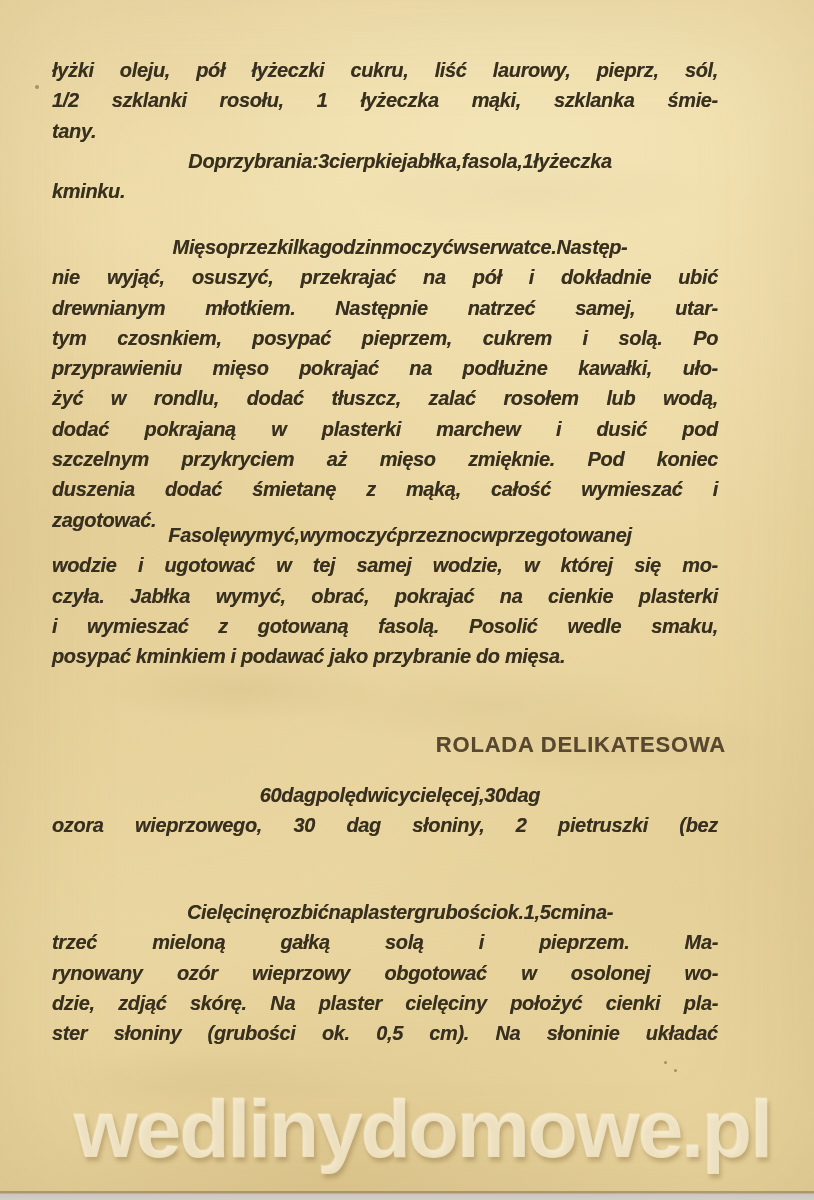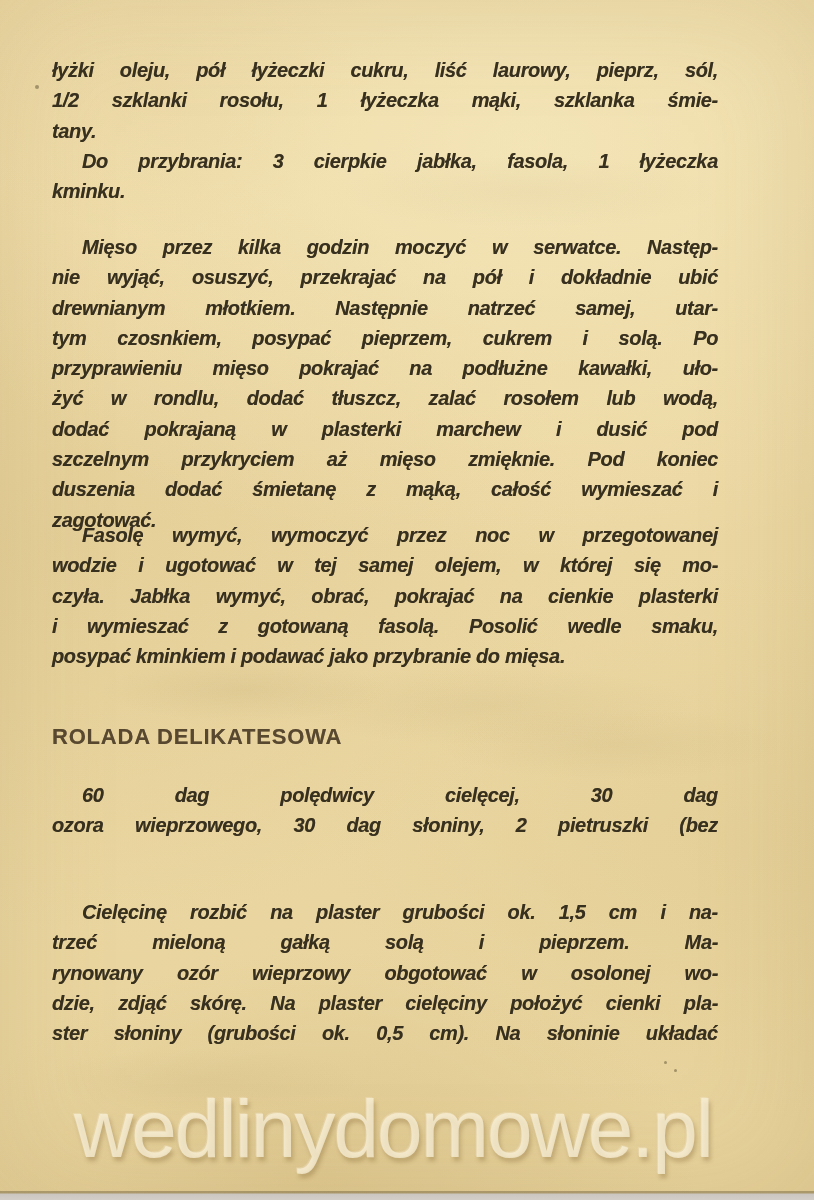--- a/index.html
+++ b/index.html
@@ -39,43 +39,44 @@
     letter-spacing: -0.35px;
     font-style: italic;
   }
   .line {
     height: 30.3px;
     line-height: 30.3px;
     white-space: nowrap;
     text-shadow: 0 0 0.5px rgba(56,48,31,0.55);
   }
   .line.j { display: flex; justify-content: space-between; }
-  .line.ind { padding-left: 30px; }
+  .line.ind { padding-left: 30px; justify-content: center; }
   .heading {
-    margin: 0;
+    margin: 8px;
     color: #584830;
     font-size: 22px;
     font-weight: 700;
     letter-spacing: 0.8px;
     line-height: 30px;
     text-shadow: 0 0 0.5px rgba(88,72,48,0.5);
+    text-align: right;
   }
   .page-number {
     text-align: right;
     color: #3c3423;
     font-size: 23px;
     font-weight: 700;
     letter-spacing: 0.5px;
   }
   .watermark {
     position: absolute;
     left: 74px; top: 1082px;
     white-space: nowrap;
     font-size: 82px;
-    font-weight: 400;
+    font-weight: 700;
     letter-spacing: -2px;
     color: rgba(247,238,212,0.78);
     text-shadow: 2px 4px 4px rgba(123,95,45,0.33), -1px -1px 1px rgba(255,252,240,0.25);
     pointer-events: none;
   }
   .speck { position: absolute; border-radius: 50%; background: rgba(80,66,40,0.45); }
   .speck.s1 { left: 35px;  top: 85px;   width: 4px; height: 4px; }
   .speck.s2 { left: 664px; top: 1061px; width: 3px; height: 3px; }
   .speck.s3 { left: 674px; top: 1069px; width: 3px; height: 3px; }
   .scan-edge {
@@ -227,21 +228,21 @@
         <span>w</span>
         <span>przegotowanej</span>
       </div>
       <div class="line j">
         <span>wodzie</span>
         <span>i</span>
         <span>ugotować</span>
         <span>w</span>
         <span>tej</span>
         <span>samej</span>
-        <span>olejem,</span>
+        <span>wodzie,</span>
         <span>w</span>
         <span>której</span>
         <span>się</span>
         <span>mo-</span>
       </div>
       <div class="line j">
         <span>czyła.</span>
         <span>Jabłka</span>
         <span>wymyć,</span>
         <span>obrać,</span>

